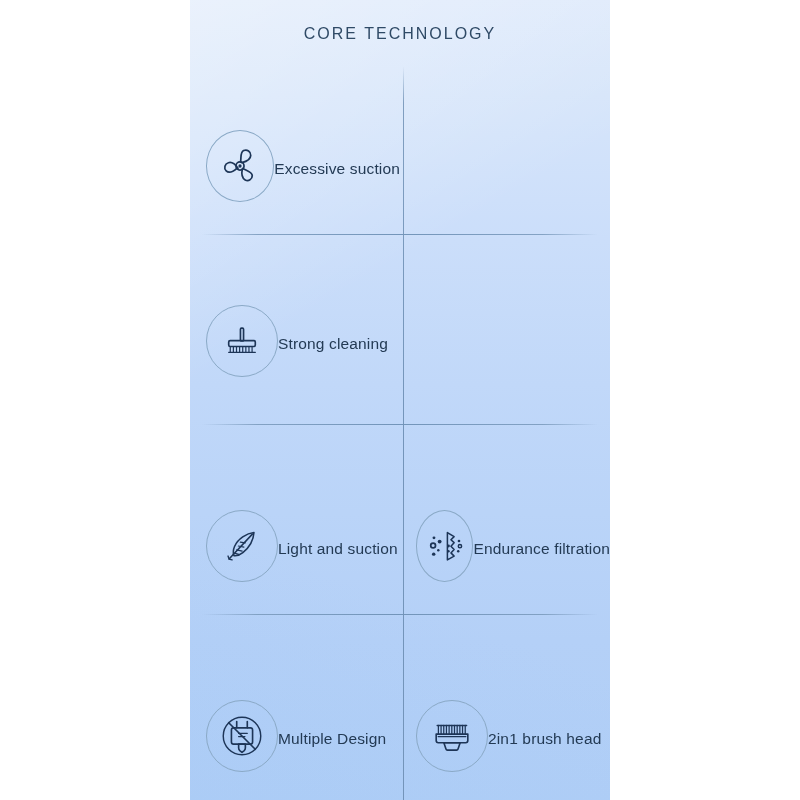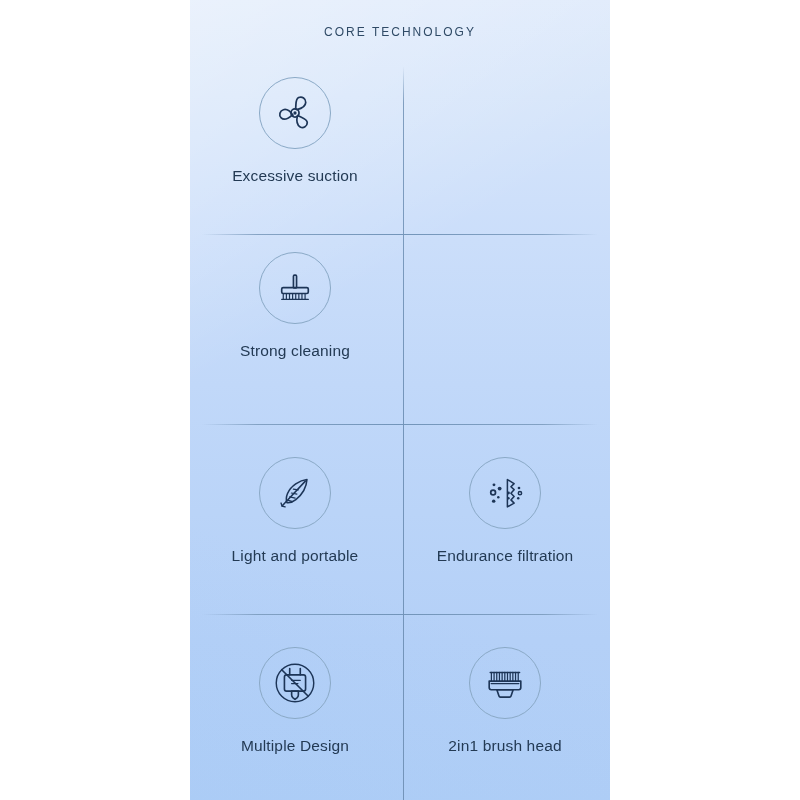--- a/index.html
+++ b/index.html
@@ -59,21 +59,21 @@
     pointer-events: none;
   }
 
   
   #title {
     position: absolute;
     left: 0;
     top: 25px;
     width: 420px;
     text-align: center;
-    font-size: 12px;
+    font-size: 16px;
     letter-spacing: 2.0px;
     color: #2f4a66;
     font-weight: 400;
     z-index: 5;
     white-space: nowrap;
   }
 
   
   #grid {
     position: absolute;
@@ -83,23 +83,24 @@
     height: 735px;
     z-index: 4;
   }
 
   .cell {
     position: absolute;
     width: 210px;
     height: 190px;
     box-sizing: border-box;
     display: flex;
-    flex-direction: column;
+    flex-direction: row;
     align-items: center;
     justify-content: flex-start;
+    padding-left: 16px;
   }
 
   .icon-wrap {
     margin-top: 12px;
     width: 72px;
     height: 72px;
     border-radius: 50%;
     border: 1.1px solid #8aa9c6;
     display: flex;
     align-items: center;
@@ -198,21 +199,21 @@
           <svg width="46" height="46" viewBox="0 0 48 48" fill="none" stroke="#1d3557" stroke-width="1.6" stroke-linecap="round" stroke-linejoin="round">
             <path d="M36.5 9.8 C29 10.5 19.5 16.5 16.2 24.5 c-1.6 3.9-1.5 7.4-0.6 9.6 c2.4 0.3 6.0-0.6 9.3-3.2 C31.6 25.6 36.0 17.2 36.5 9.8 Z"></path>
             <path d="M34.8 11.6 L10.5 37.6"></path>
             <path d="M9.4 34.5 L10.5 37.6 L13.7 38.4" stroke-width="1.4"></path>
             <path d="M22.2 20.0 L27.5 20.8" stroke-width="1.2"></path>
             <path d="M20.2 24.0 L26.0 25.2" stroke-width="1.2"></path>
             <path d="M18.4 28.0 L24.2 29.4" stroke-width="1.2"></path>
             <path d="M17.0 31.7 L21.6 33.0" stroke-width="1.2"></path>
           </svg>
         </div>
-        <div class="cell-label">Light and portable</div>
+        <div class="cell-label">Light and suction</div>
       </div>
 
       <div class="cell" style="left:210px; top:380px;">
         <div class="icon-wrap">
           <svg width="46" height="46" viewBox="0 0 48 48" fill="none" stroke="#1d3557" stroke-width="1.6" stroke-linecap="round" stroke-linejoin="round">
 
             <path d="M26.5 10 L33.5 14.2 L30.2 17.5 L33.5 20.5 L30.2 24.2 L33.5 27.6 L30.2 31.2 L33.5 34.6 L26.5 38.5 Z"></path>
 
             <circle cx="12.5" cy="15.5" r="1.5" fill="#1d3557" stroke="none"></circle>
             <circle cx="18.4" cy="19.4" r="2.0" fill="#1d3557" stroke="none"></circle>

